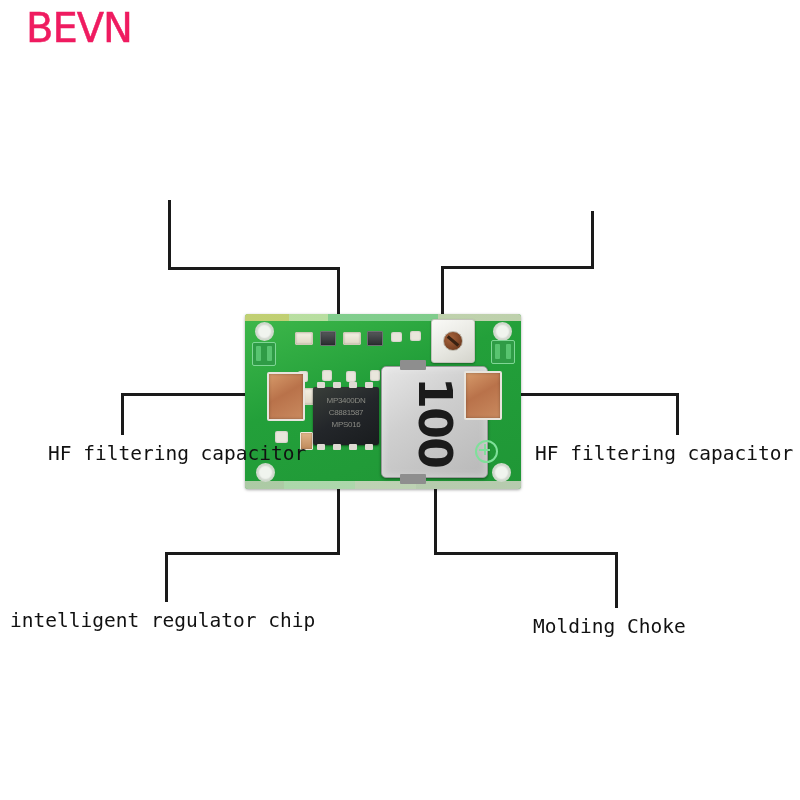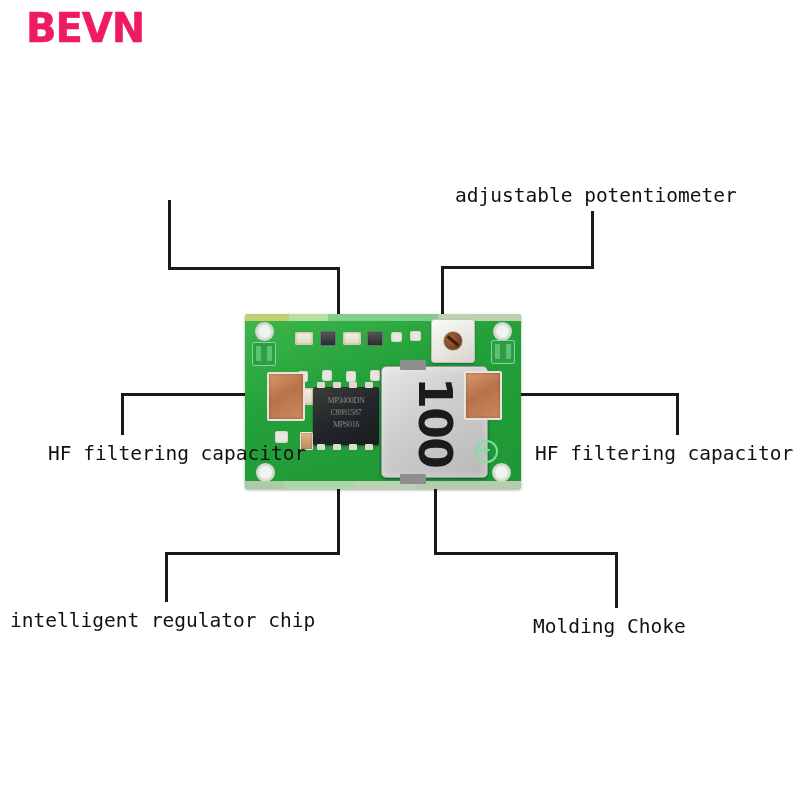--- a/index.html
+++ b/index.html
@@ -17,21 +17,21 @@
     background: #ffffff;
     overflow: hidden;
   }
 
   
   .watermark {
     position: absolute;
     left: 26px;
     top: 8px;
     font-family: "DejaVu Sans", sans-serif;
-    font-weight: 700;
+    font-weight: 400;
     font-size: 40px;
     letter-spacing: -1px;
     color: #ef1b60;
     line-height: 1;
     -webkit-text-stroke: 0.5px #ef1b60;
   }
 
   
   .label {
     position: absolute;
@@ -135,21 +135,21 @@
   #ic .pin {
     position: absolute; width: 8px; height: 6px;
     background: #dedad2; border-radius: 1px;
   }
   #ic .pins-top .pin  { top: -5px; }
   #ic .pins-bot .pin  { bottom: -5px; }
   #ic .ic-text {
     position: absolute;
     left: 0; right: 0; top: 8px;
     text-align: center;
-    font-family: Liberation Serif, serif;
+    font-family: Liberation Sans, sans-serif;
     font-size: 8px;
     line-height: 12px;
     color: #9a9a92;
     opacity: .85;
     letter-spacing: -0.3px;
   }
 
   
   #choke {
     position: absolute;
@@ -333,21 +333,20 @@
 
     <div class="cap capL"></div>
     <div class="cap capR"></div>
 
     <div id="plus"></div>
   </div>
 
   <div class="label l-topleft">
   </div>
 
-  <div class="label l-topright">adjustable potentiometer</div>
 
   <div class="label l-left">HF filtering capacitor</div>
 
   <div class="label l-right">HF filtering capacitor</div>
 
   <div class="label l-botright">Molding Choke</div>
 
   <div class="label l-botleft">intelligent regulator chip</div>
 
 </div>

